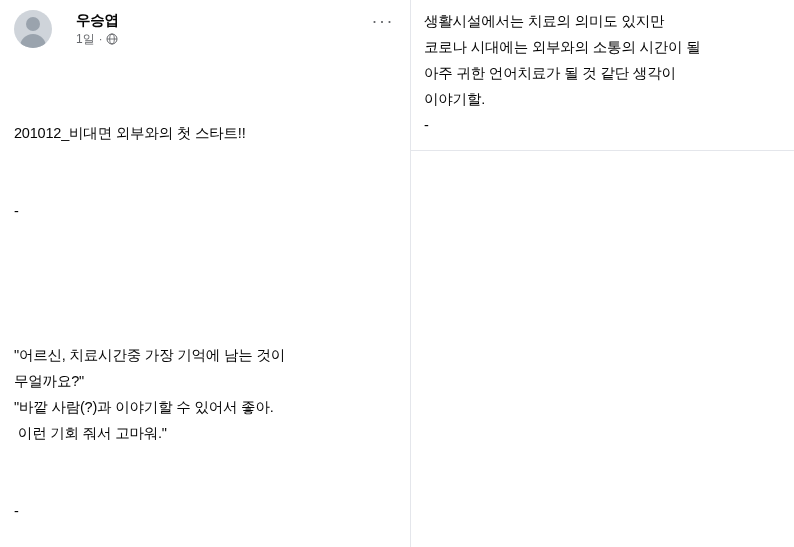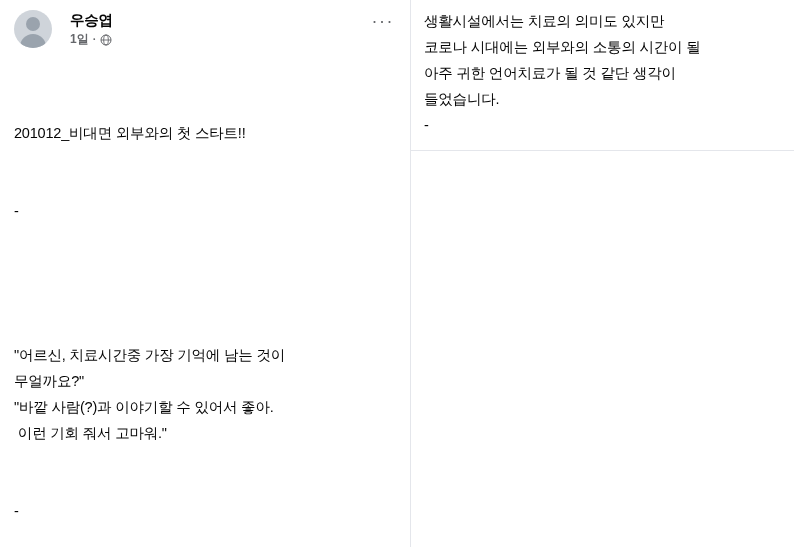--- a/index.html
+++ b/index.html
@@ -62,38 +62,37 @@
     left: 12px; top: 7px;
   }
   .avatar .body {
     position: absolute;
     width: 26px; height: 16px;
     border-radius: 13px 13px 0 0;
     background: #9aa3ad;
     left: 6px; top: 24px;
   }
   .author-block {
-    margin-left: 18px;
+    margin-left: 24px;
     padding-top: 1px;
   }
   .author-name {
     font-size: 14.5px;
     font-weight: bold;
     color: #050505;
     line-height: 18px;
     letter-spacing: -0.2px;
   }
   .meta-line {
     display: flex;
-    align-items: flex-end;
+    align-items: center;
     margin-top: 3px;
     font-size: 12px;
     color: #65676b;
     line-height: 14px;
-    font-weight: bold;
   }
   .meta-dot {
     margin: 0 4px;
     color: #65676b;
     font-size: 11px;
   }
   .globe-icon {
     display: inline-block;
     width: 12px;
     height: 12px;
@@ -199,18 +198,18 @@
       
     </div>
   </div>
 
   <div class="divider-vert"></div>
 
   <div class="right-col">
     <div class="right-text">생활시설에서는 치료의 의미도 있지만
 코로나 시대에는 외부와의 소통의 시간이 될
 아주 귀한 언어치료가 될 것 같단 생각이
-들었습니다.</div>
+이야기할.</div>
     <div class="right-text">-</div>
   </div>
 
   <div class="divider-horz"></div>
 </div>
 
 </body></html>

